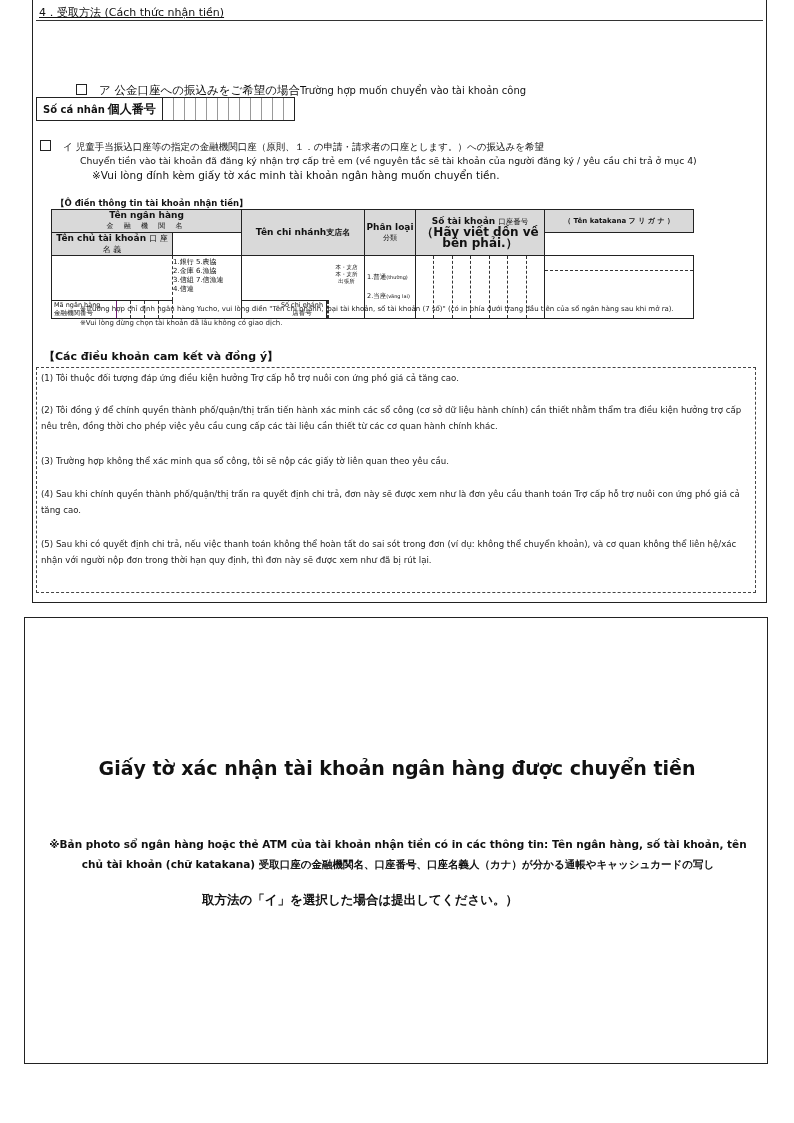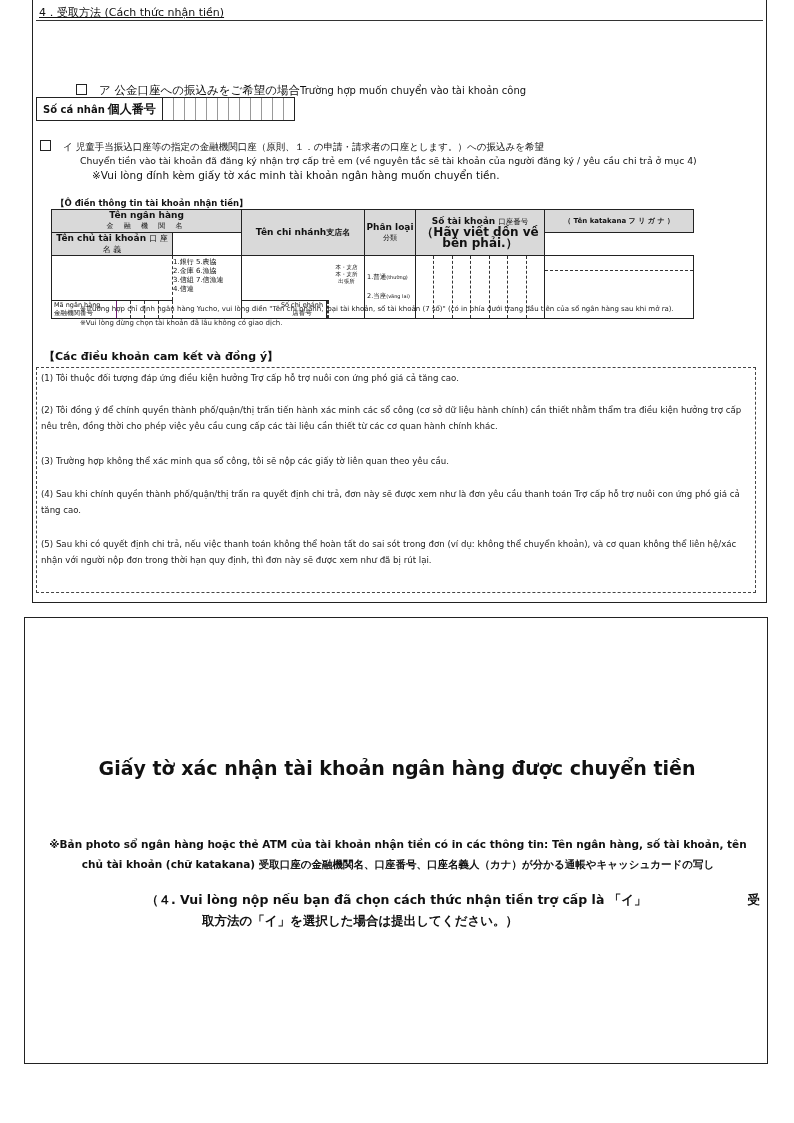--- a/index.html
+++ b/index.html
@@ -168,18 +168,14 @@
   <div class="term" style="top:168px;">(5) Sau khi có quyết định chi trả, nếu việc thanh toán không thể hoàn tất do sai sót trong đơn (ví dụ: không thể chuyển khoản), và cơ quan không thể liên hệ/xác nhận với người nộp đơn trong thời hạn quy định, thì đơn này sẽ được xem như đã bị rút lại.</div>
 </div>
 
 <div class="abs frame2"></div>
 <div class="abs big-title">Giấy tờ xác nhận tài khoản ngân hàng được chuyển tiền</div>
 <div class="abs center-note">
   <span>※Bản photo sổ ngân hàng hoặc thẻ ATM của tài khoản nhận tiền có in các thông tin: Tên ngân hàng, số tài khoản, tên chủ tài khoản (chữ katakana)</span>
   <span>受取口座の金融機関名、口座番号、口座名義人（カナ）が分かる通帳やキャッシュカードの写し</span>
 </div>
 <div class="abs submit-note">
-  <div style="display:flex; justify-content:space-between; padding-left:46px;">
-    <span>（４. Vui lòng nộp nếu bạn đã chọn cách thức nhận tiền trợ cấp là 「イ」</span>
-    <span>受</span>
-  </div>
   <div style="padding-left:102px;">取方法の「イ」を選択した場合は提出してください。）</div>
 </div>
 
 </body></html>

